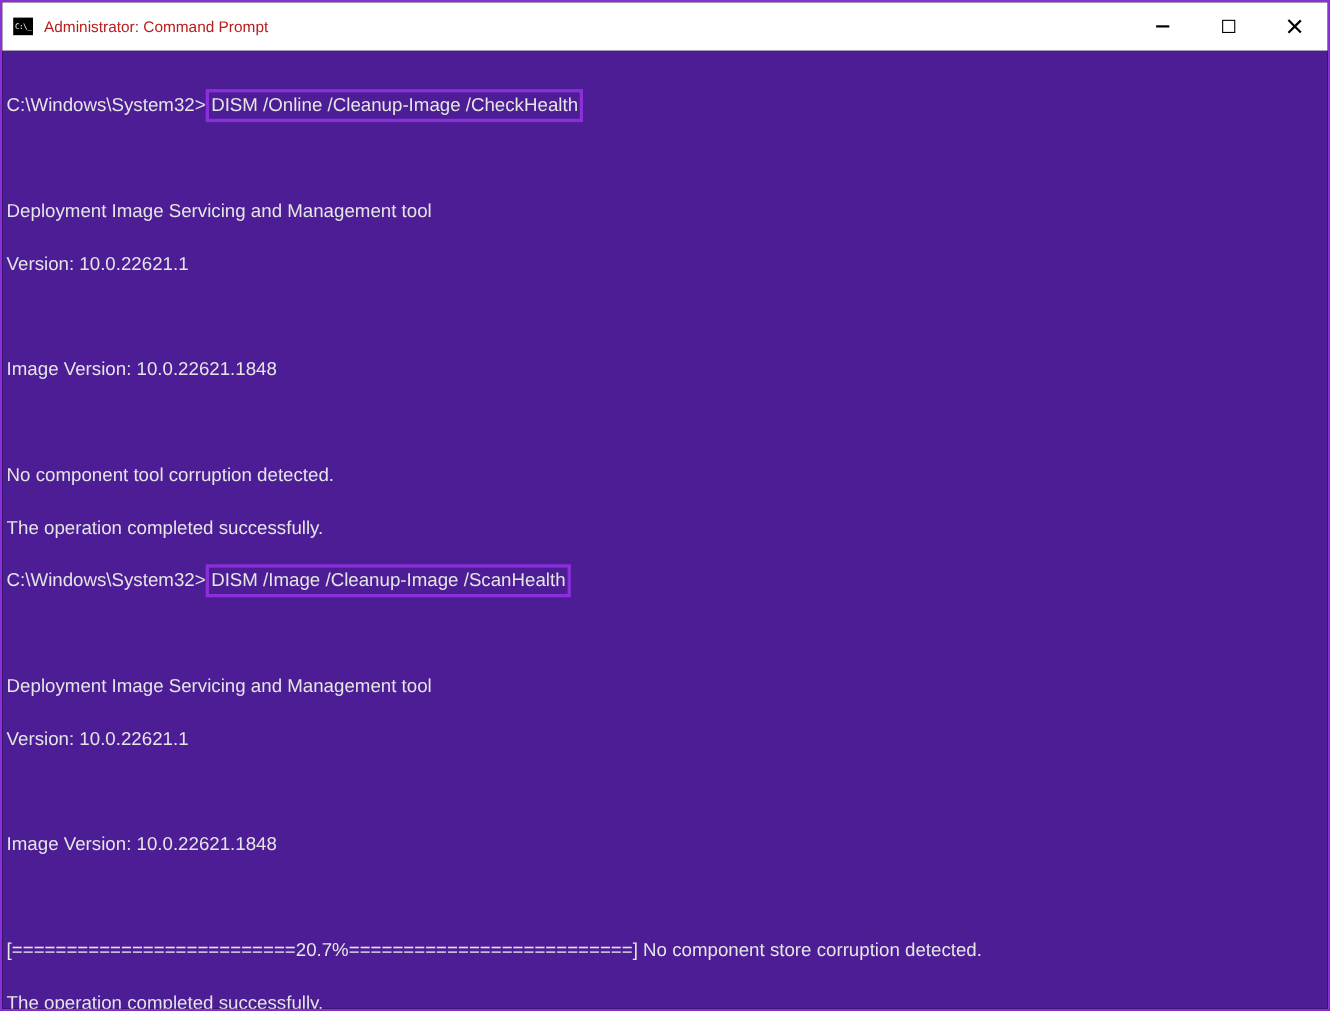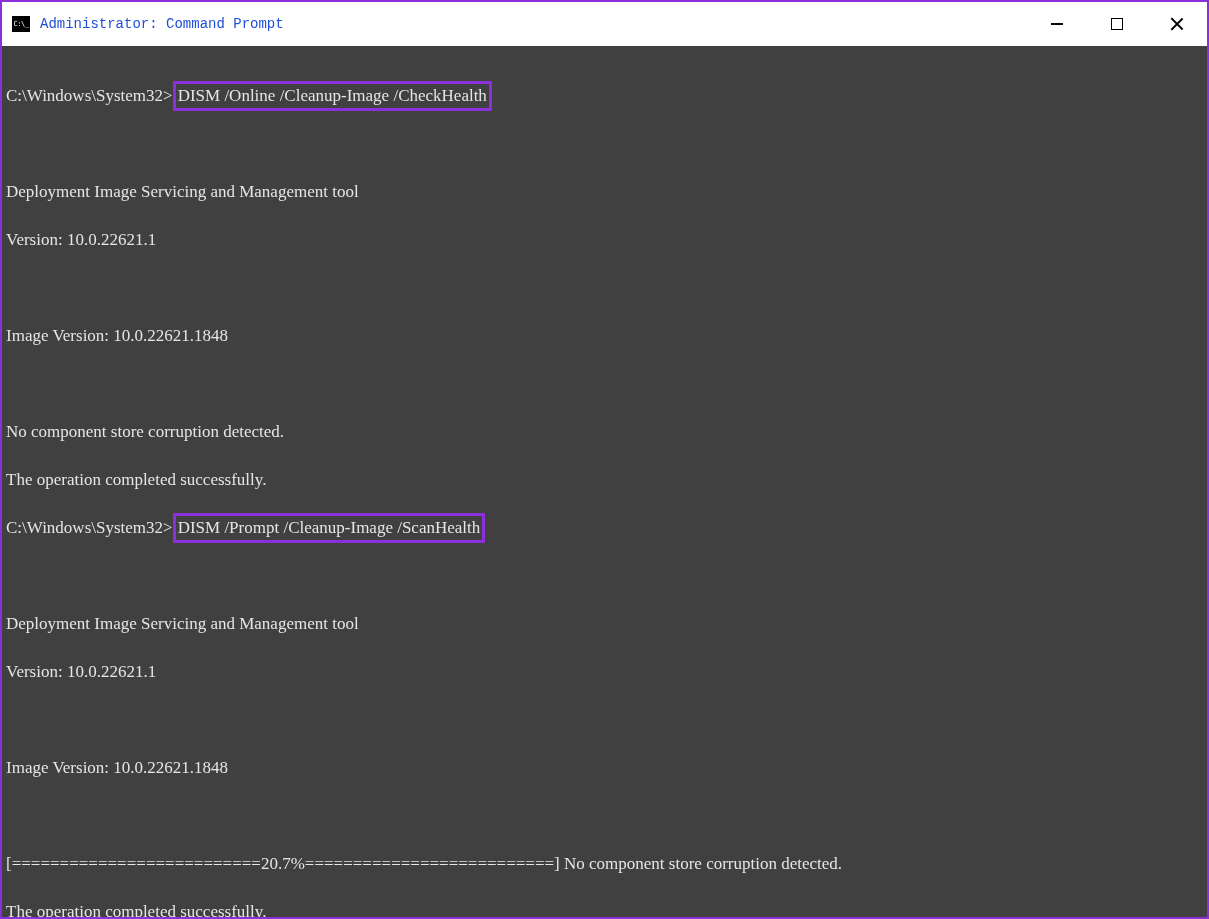--- a/index.html
+++ b/index.html
@@ -34,23 +34,23 @@
       justify-content: center;
     }
     .titlebar-icon::before {
       content: 'C:\\_';
       color: #fff;
       font-size: 7px;
       font-family: monospace;
       letter-spacing: -0.5px;
     }
     .titlebar-text {
-      color: #1d4ed8;
+      color: #b91c1c;
       font-size: 14px;
-      font-family: Liberation Mono, monospace;
+      font-family: Liberation Sans, sans-serif;
     }
     .titlebar-controls {
       position: absolute;
       right: 0;
       top: 0;
       height: 100%;
       display: flex;
       align-items: center;
     }
     .title-btn {
@@ -81,26 +81,26 @@
       position: absolute;
       left: 6px;
       top: -1px;
       width: 1.5px;
       height: 16px;
       background: #000;
     }
     .close-x::before { transform: rotate(45deg); }
     .close-x::after { transform: rotate(-45deg); }
     .terminal {
-      background: #404040;
+      background: #4c1d95;
       color: #e5e5e5;
       padding: 14px 0 0 4px;
       font-size: 17px;
       line-height: 24px;
-      font-family: Liberation Serif, serif;
+      font-family: Liberation Sans, sans-serif;
       white-space: pre;
       height: calc(100% - 44px);
     }
     .line {
       display: block;
       min-height: 24px;
     }
     .highlight {
       border: 3px solid #8b2fdb;
       display: inline-block;
@@ -128,23 +128,23 @@
 </div>
 
 <div class="terminal">
 <span class="line"><span>C:\Windows\System32&gt;</span><span class="highlight">DISM /Online /Cleanup-Image /CheckHealth</span></span>
 <span class="line"></span>
 <span class="line">Deployment Image Servicing and Management tool</span>
 <span class="line">Version: 10.0.22621.1</span>
 <span class="line"></span>
 <span class="line">Image Version: 10.0.22621.1848</span>
 <span class="line"></span>
-<span class="line">No component store corruption detected.</span>
+<span class="line">No component tool corruption detected.</span>
 <span class="line">The operation completed successfully.</span>
-<span class="line"><span>C:\Windows\System32&gt;</span><span class="highlight">DISM /Prompt /Cleanup-Image /ScanHealth</span></span>
+<span class="line"><span>C:\Windows\System32&gt;</span><span class="highlight">DISM /Image /Cleanup-Image /ScanHealth</span></span>
 <span class="line"></span>
 <span class="line">Deployment Image Servicing and Management tool</span>
 <span class="line">Version: 10.0.22621.1</span>
 <span class="line"></span>
 <span class="line">Image Version: 10.0.22621.1848</span>
 <span class="line"></span>
 <span class="line">[==========================20.7%==========================] No component store corruption detected.</span>
 <span class="line">The operation completed successfully.</span>
 
 

